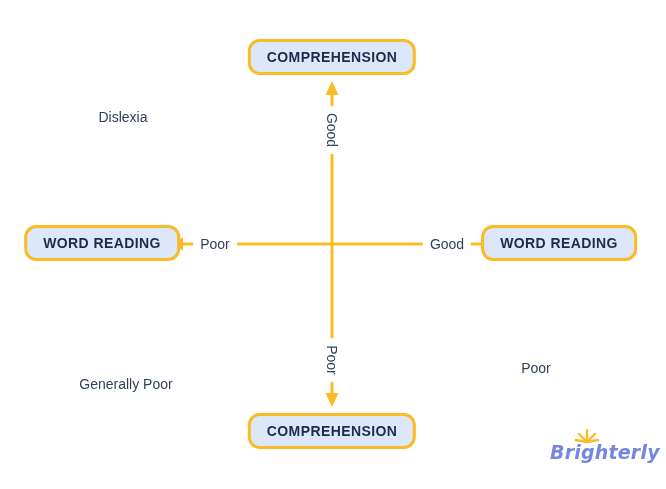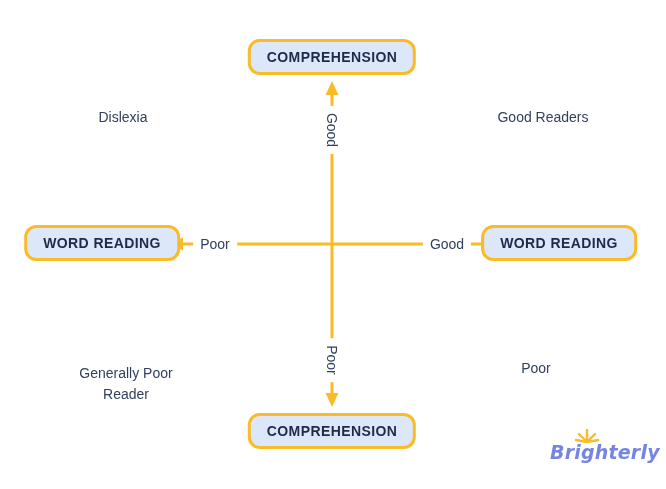--- a/index.html
+++ b/index.html
@@ -62,24 +62,22 @@
   <div class="node-box" style="left:332px;top:431px;">COMPREHENSION</div>
   <div class="node-box" style="left:102px;top:243px;">WORD READING</div>
   <div class="node-box" style="left:559px;top:243px;">WORD READING</div>
 
   <div class="axis-label vertical" style="left:332px;top:130px;">Good</div>
   <div class="axis-label vertical" style="left:332px;top:360px;">Poor</div>
   <div class="axis-label" style="left:215px;top:244px;">Poor</div>
   <div class="axis-label" style="left:447px;top:244px;">Good</div>
 
   <div class="quadrant-label" style="left:123px;top:117px;">Dislexia</div>
-  <div class="quadrant-label" style="left:543px;top:117px;">Good Readers</div>
   <div class="quadrant-label" style="left:126px;top:384px;">
     <div>Generally Poor</div>
-    <div>Reader</div>
   </div>
   <div class="quadrant-label" style="left:536px;top:368px;">
     <div>Poor</div>
   </div>
 
   <div class="logo">
     <svg class="logo-sun" viewBox="0 0 26 15" xmlns="http://www.w3.org/2000/svg">
       <line x1="13" y1="14" x2="13" y2="2"></line>
       <line x1="13" y1="14" x2="5" y2="6"></line>
       <line x1="13" y1="14" x2="21" y2="6"></line>

